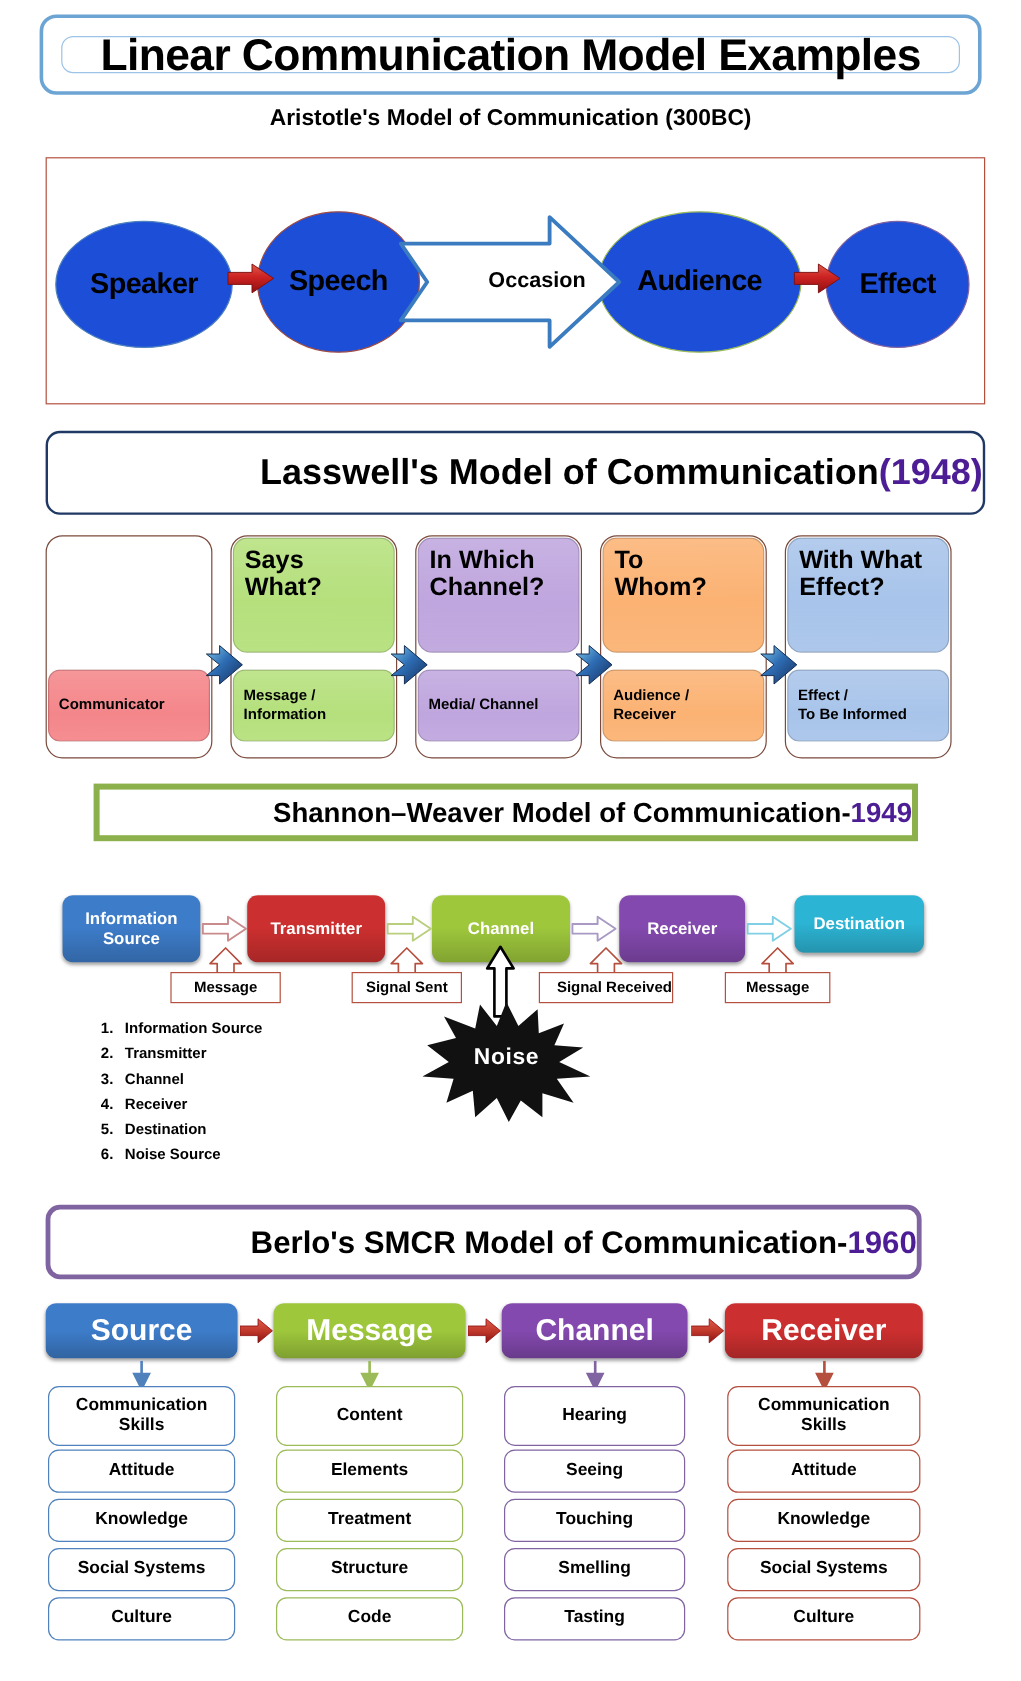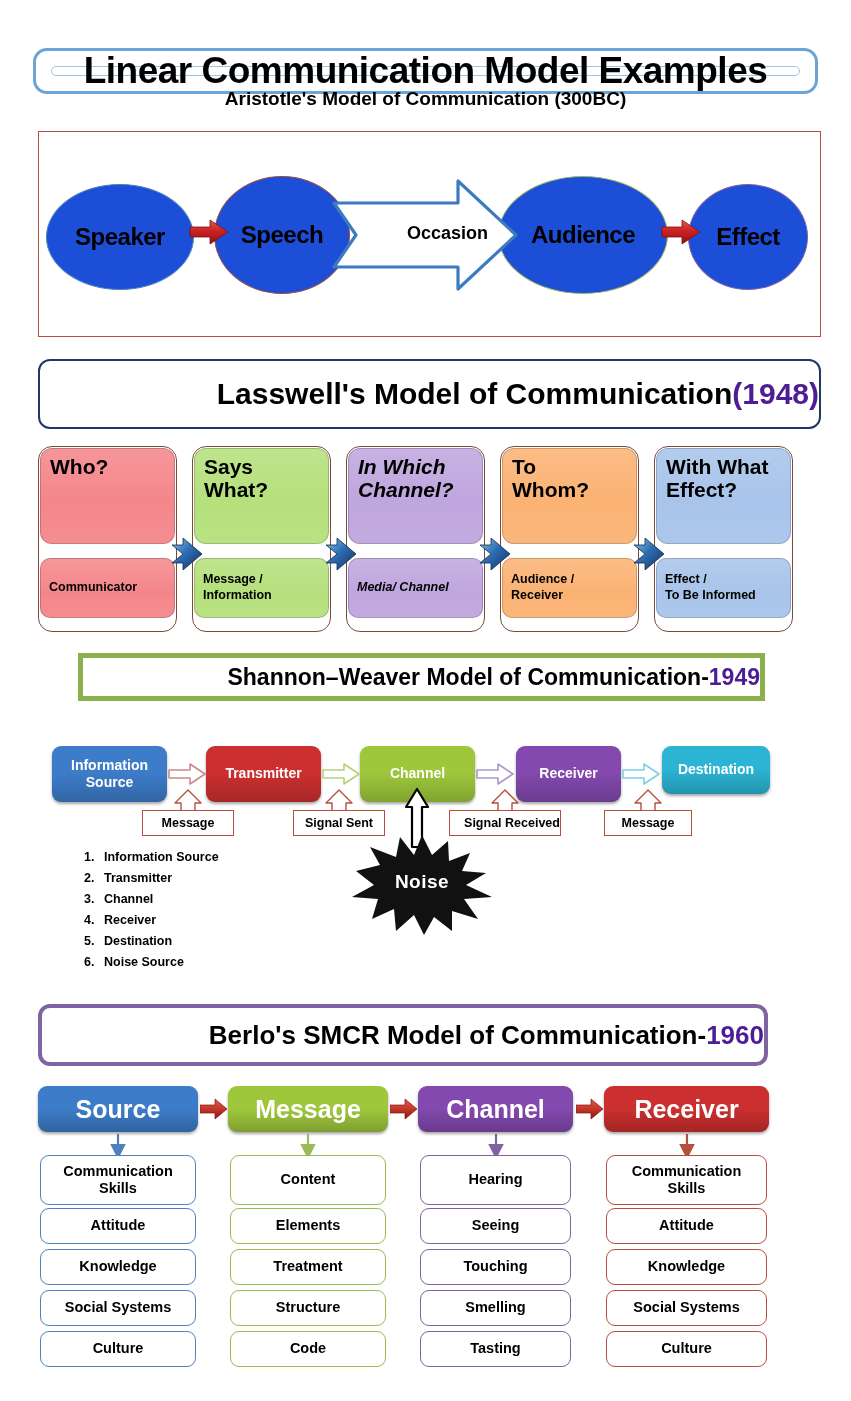--- a/index.html
+++ b/index.html
@@ -8,25 +8,24 @@
     width: 851px; height: 1401px;
     background: #ffffff;
     font-family: "Liberation Sans", sans-serif;
     color: #000;
     position: relative;
     overflow: hidden;
   }
 
   
   .title-frame {
-    position:absolute; left:33px; top:12px; width:785px; height:46px;
+    position:absolute; left:33px; top:12px; width:785px; height:67px;
     border: 3px solid #6ca4d4; border-radius: 14px;
     background:#fff;
     padding:15px;
-    margin-top:36px;
   }
   .title-inner {
     width:100%; height:100%;
     border:1px solid #9dc3e6; border-radius:10px;
     display:flex; align-items:center; justify-content:center;
   }
   .title-text {
     font-size: 37px; font-weight: bold; letter-spacing:-0.5px;
     white-space: nowrap;
   }
@@ -188,25 +187,20 @@
 </div>
 
 <div class="banner lasswell-banner">
   <span>Lasswell's Model of Communication </span>
   <span class="year">(1948)</span>
 </div>
 
 <div id="lasswell-row">
     <div class="lass-card" style="left: 38px;">
       <div class="lass-outer"></div>
-      <div class="lass-top" style="background: linear-gradient(rgba(244, 134, 138, 0.867) 0%, rgb(244, 134, 138) 55%, rgba(244, 134, 138, 0.94) 100%); border: 1px solid rgba(0, 0, 0, 0.18);">
-        <div>
-          <div>Who?</div>
-        </div>
-      </div>
       <div class="lass-bot" style="background: linear-gradient(rgba(244, 134, 138, 0.867) 0%, rgb(244, 134, 138) 60%, rgba(244, 134, 138, 0.94) 100%); border: 1px solid rgba(0, 0, 0, 0.18); text-align: center;">
         <div>
           <div>Communicator</div>
         </div>
       </div>
     </div>
     <div class="lass-card" style="left: 192px;">
       <div class="lass-outer"></div>
       <div class="lass-top" style="background: linear-gradient(rgba(181, 224, 124, 0.867) 0%, rgb(181, 224, 124) 55%, rgba(181, 224, 124, 0.94) 100%); border: 1px solid rgba(0, 0, 0, 0.18);">
         <div>
@@ -214,21 +208,21 @@
           <div>What?</div>
         </div>
       </div>
       <div class="lass-bot" style="background: linear-gradient(rgba(181, 224, 124, 0.867) 0%, rgb(181, 224, 124) 60%, rgba(181, 224, 124, 0.94) 100%); border: 1px solid rgba(0, 0, 0, 0.18);">
         <div>
           <div>Message /</div>
           <div>Information</div>
         </div>
       </div>
     </div>
-    <div class="lass-card" style="left: 346px; font-style: italic;">
+    <div class="lass-card" style="left: 346px;">
       <div class="lass-outer"></div>
       <div class="lass-top" style="background: linear-gradient(rgba(191, 166, 222, 0.867) 0%, rgb(191, 166, 222) 55%, rgba(191, 166, 222, 0.94) 100%); border: 1px solid rgba(0, 0, 0, 0.18);">
         <div>
           <div>In Which</div>
           <div>Channel?</div>
         </div>
       </div>
       <div class="lass-bot" style="background: linear-gradient(rgba(191, 166, 222, 0.867) 0%, rgb(191, 166, 222) 60%, rgba(191, 166, 222, 0.94) 100%); border: 1px solid rgba(0, 0, 0, 0.18);">
         <div>
           <div>Media/ Channel</div>

